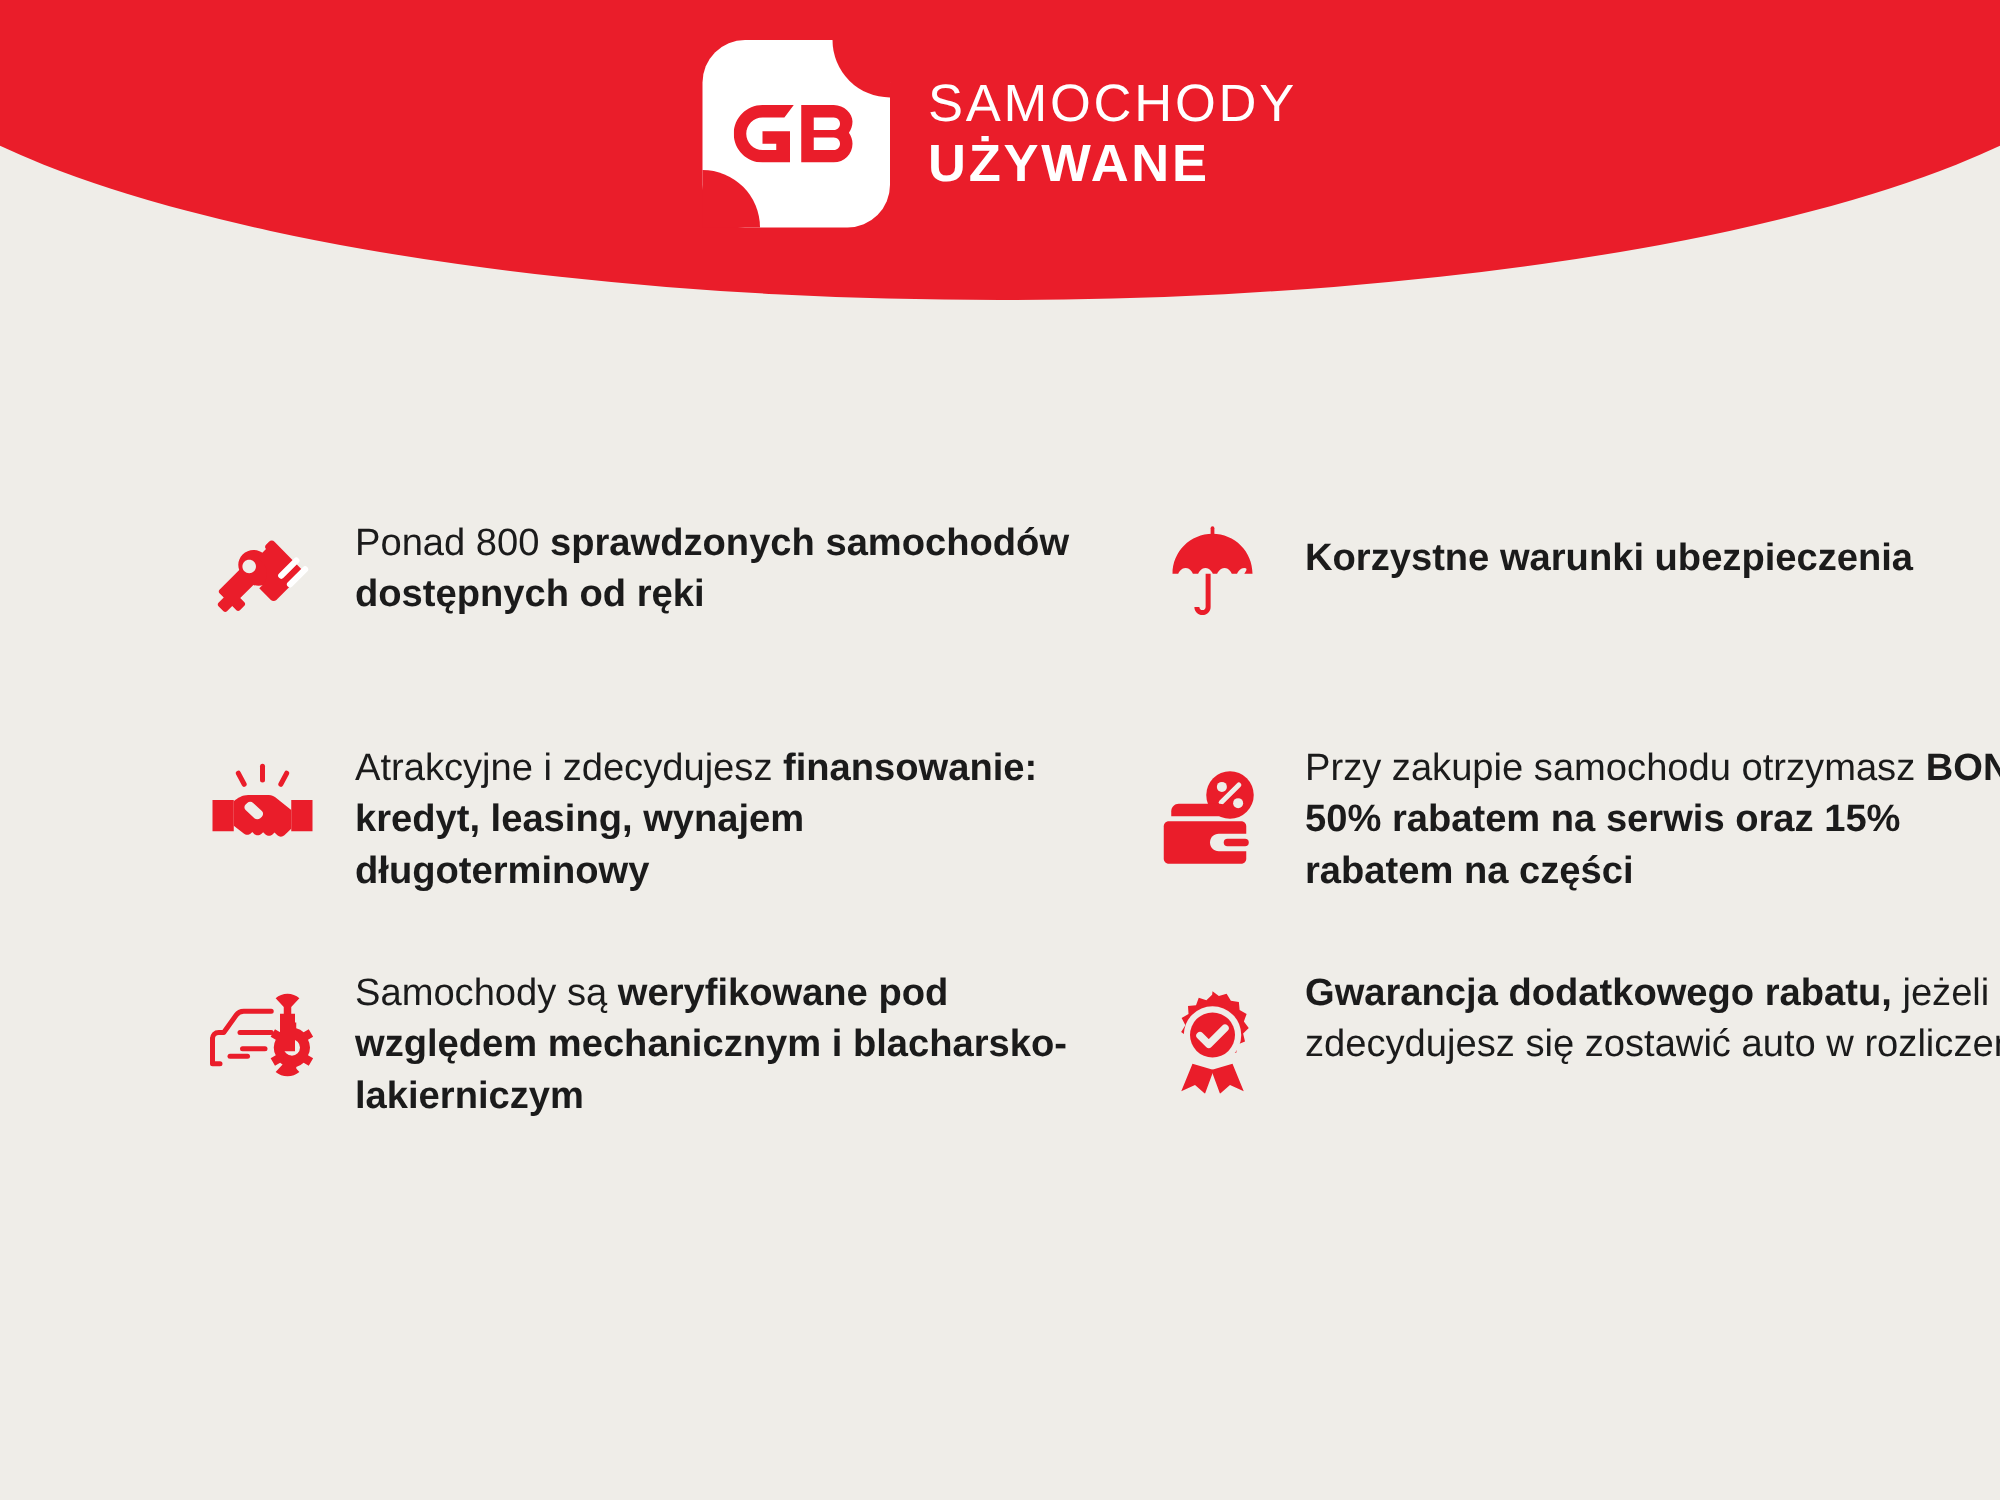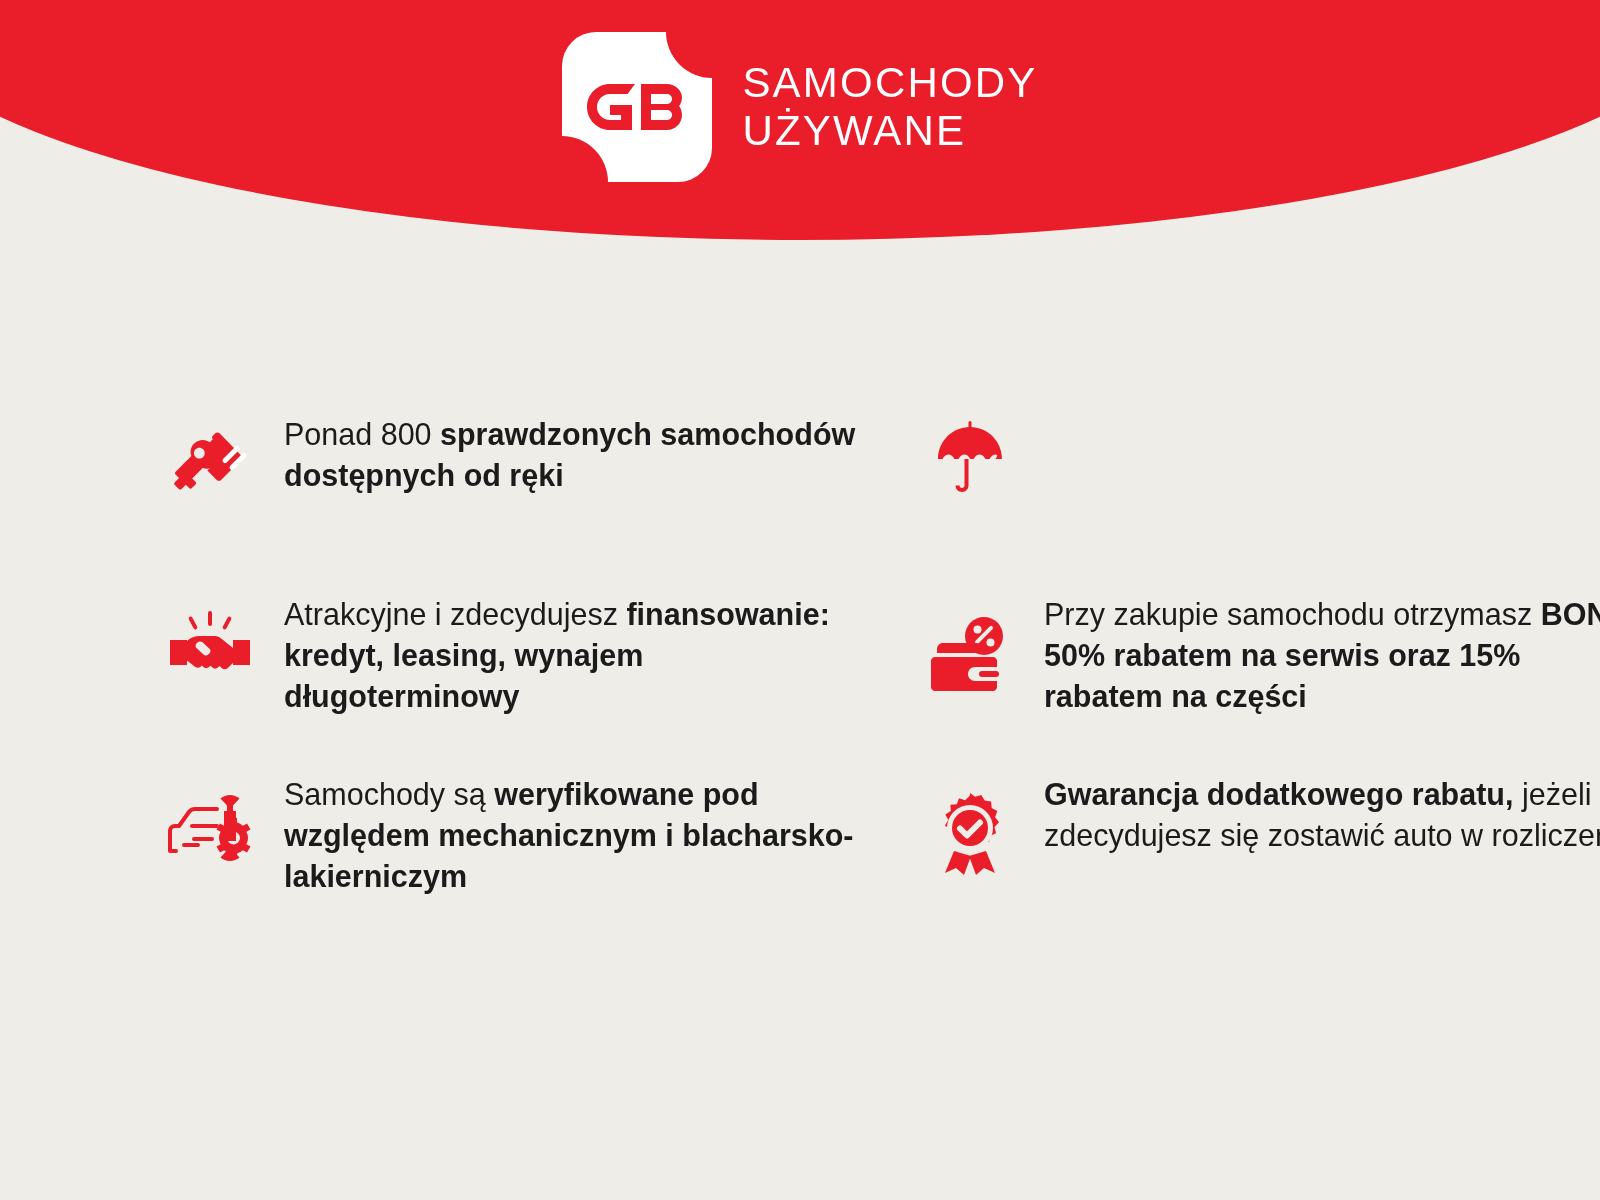--- a/index.html
+++ b/index.html
@@ -97,21 +97,21 @@
   }
   .logo-line1 {
     font-size: 42px;
     letter-spacing: 2.2px;
     font-weight: 400;
     color: #ffffff;
   }
   .logo-line2 {
     font-size: 42px;
     letter-spacing: 2.2px;
-    font-weight: 400;
+    font-weight: 700;
     color: #ffffff;
     margin-top: 6px;
   }
 
   
   .features {
     position: absolute;
     left: 0;
     top: 412px;
     width: 1600px;
@@ -208,20 +208,23 @@
     <div class="feature f4">
       <div class="feature-icon">
         <svg width="86" height="86" viewBox="0 0 86 86">
           <g fill="#ea1d2a">
             <rect x="41.5" y="6" width="3" height="14" rx="1.5"></rect>
             <path d="M43 12C25.3 12 11 26.3 11 44h4.6c0-.3 2-4.6 5.9-4.6s5.7 4.3 5.9 4.6h4.1c.2-.3 2-4.6 5.9-4.6 3.6 0 5.4 3.6 5.9 4.6h3.4c.5-1 2.3-4.6 5.9-4.6 3.9 0 5.7 4.3 5.9 4.6h4.1c.2-.3 2-4.6 5.9-4.6S68.4 43.7 68.4 44H75c0-17.7-14.3-32-32-32z"></path>
             <path d="M41.5 44v26.5c0 3.6-2.9 6.5-6.5 6.5s-6.5-2.9-6.5-6.5h4c0 1.4 1.1 2.5 2.5 2.5s2.5-1.1 2.5-2.5V44h4z"></path>
           </g>
         </svg>
       </div>
+      <div class="feature-text">
+        <span></span><b>Korzystne warunki ubezpieczenia</b><span></span>
+      </div>
     </div>
 
     <div class="feature f2">
       <div class="feature-icon">
         <svg width="86" height="86" viewBox="0 0 86 86">
           <g fill="#ea1d2a">
             <rect x="41" y="4" width="4" height="15" rx="2"></rect>
             <rect x="24" y="9" width="4" height="14" rx="2" transform="rotate(-28 26 16)"></rect>
             <rect x="58" y="9" width="4" height="14" rx="2" transform="rotate(28 60 16)"></rect>
             <path d="M3 33h17v25H3z" rx="2"></path>

